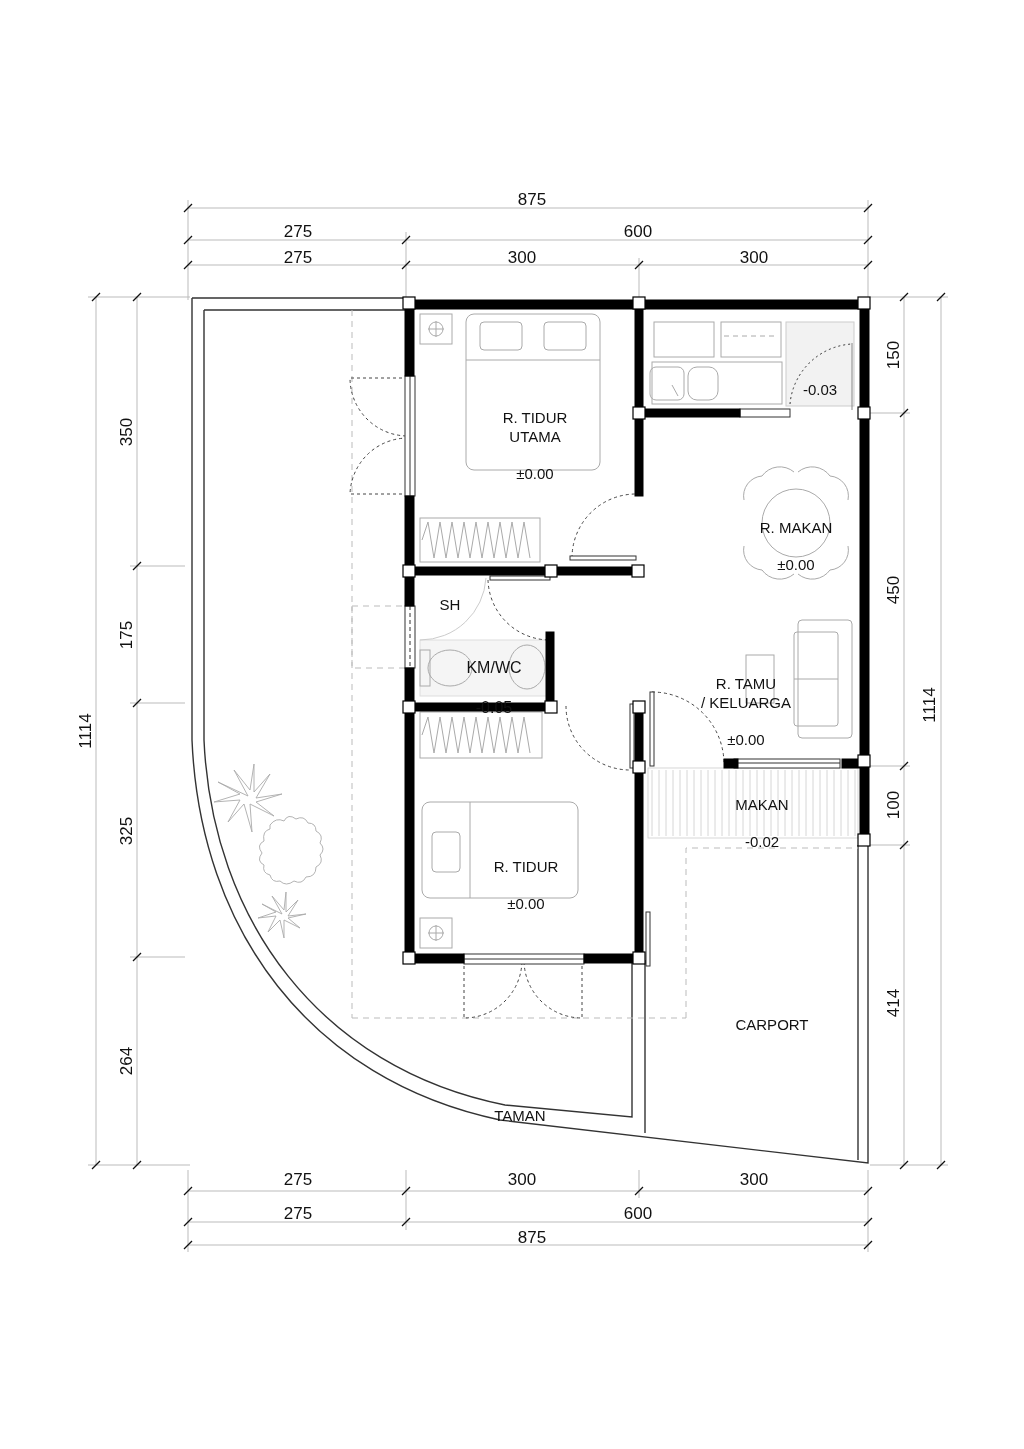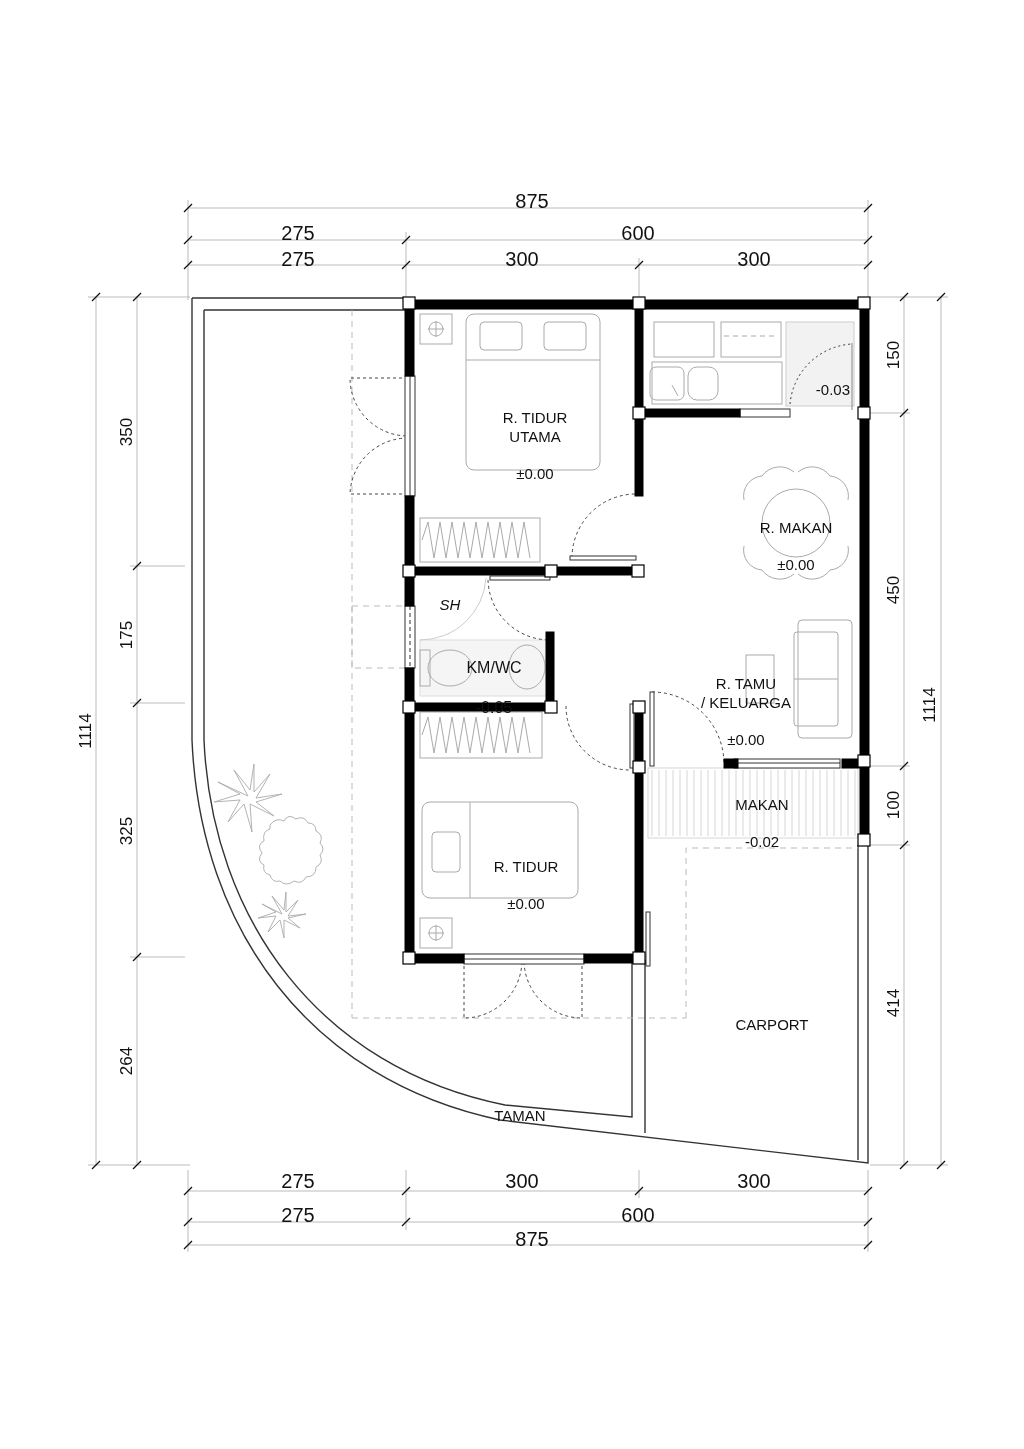--- a/index.html
+++ b/index.html
@@ -2,21 +2,21 @@
 <html><head>
 <meta charset="utf-8">
 <style>
   html, body { margin: 0; padding: 0; background: #ffffff; }
   body { width: 1024px; height: 1449px; position: relative; overflow: hidden;
          font-family: "Liberation Sans", sans-serif; }
   #plan { position: absolute; left: 0; top: 0; width: 1024px; height: 1449px; }
   .lbl { position: absolute; font-family: "Liberation Sans", sans-serif; color: #111;
          text-align: center; white-space: pre-line; line-height: 1.25; font-size: 15px; }
   .dim { position: absolute; font-family: "Liberation Sans", sans-serif; color: #111;
-         font-size: 20px; text-align: center; }
+         font-size: 17px; text-align: center; }
   .vdim { position: absolute; font-family: "Liberation Sans", sans-serif; color: #111;
           font-size: 17px; transform: translate(-50%, -50%) rotate(-90deg); white-space: nowrap; }
   .small { font-size: 16px; }
 </style>
 </head>
 <body>
 
 <svg id="plan" viewBox="0 0 1024 1449" xmlns="http://www.w3.org/2000/svg">
 
   <g stroke="#bbbbbb" stroke-width="1" fill="none">
@@ -288,28 +288,28 @@
     <rect x="403" y="952" width="12" height="12"></rect>
     <rect x="633" y="952" width="12" height="12"></rect>
   </g>
 </svg>
 
 <div class="lbl" style="left:470px; top:390px; width:130px;">
   <div>R. TIDUR
 UTAMA</div>
   <div>±0.00</div>
 </div>
-<div class="lbl" style="left:790px; top:362px; width:60px;text-align:right;">
+<div class="lbl" style="left:790px; top:362px; width:60px;">
   <div>-0.03</div>
 </div>
 <div class="lbl" style="left:736px; top:500px; width:120px;">
   <div>R. MAKAN</div>
   <div>±0.00</div>
 </div>
-<div class="lbl" style="left:430px; top:577px; width:40px;font-style:italic;">
+<div class="lbl" style="left:430px; top:577px; width:40px;">
   <div>SH</div>
 </div>
 <div class="lbl small" style="left:458px; top:638px; width:72px;">
   <div>KM/WC</div>
   <div>-0.05</div>
 </div>
 <div class="lbl" style="left:676px; top:656px; width:140px;">
   <div>R. TAMU
 / KELUARGA</div>
   <div>±0.00</div>

